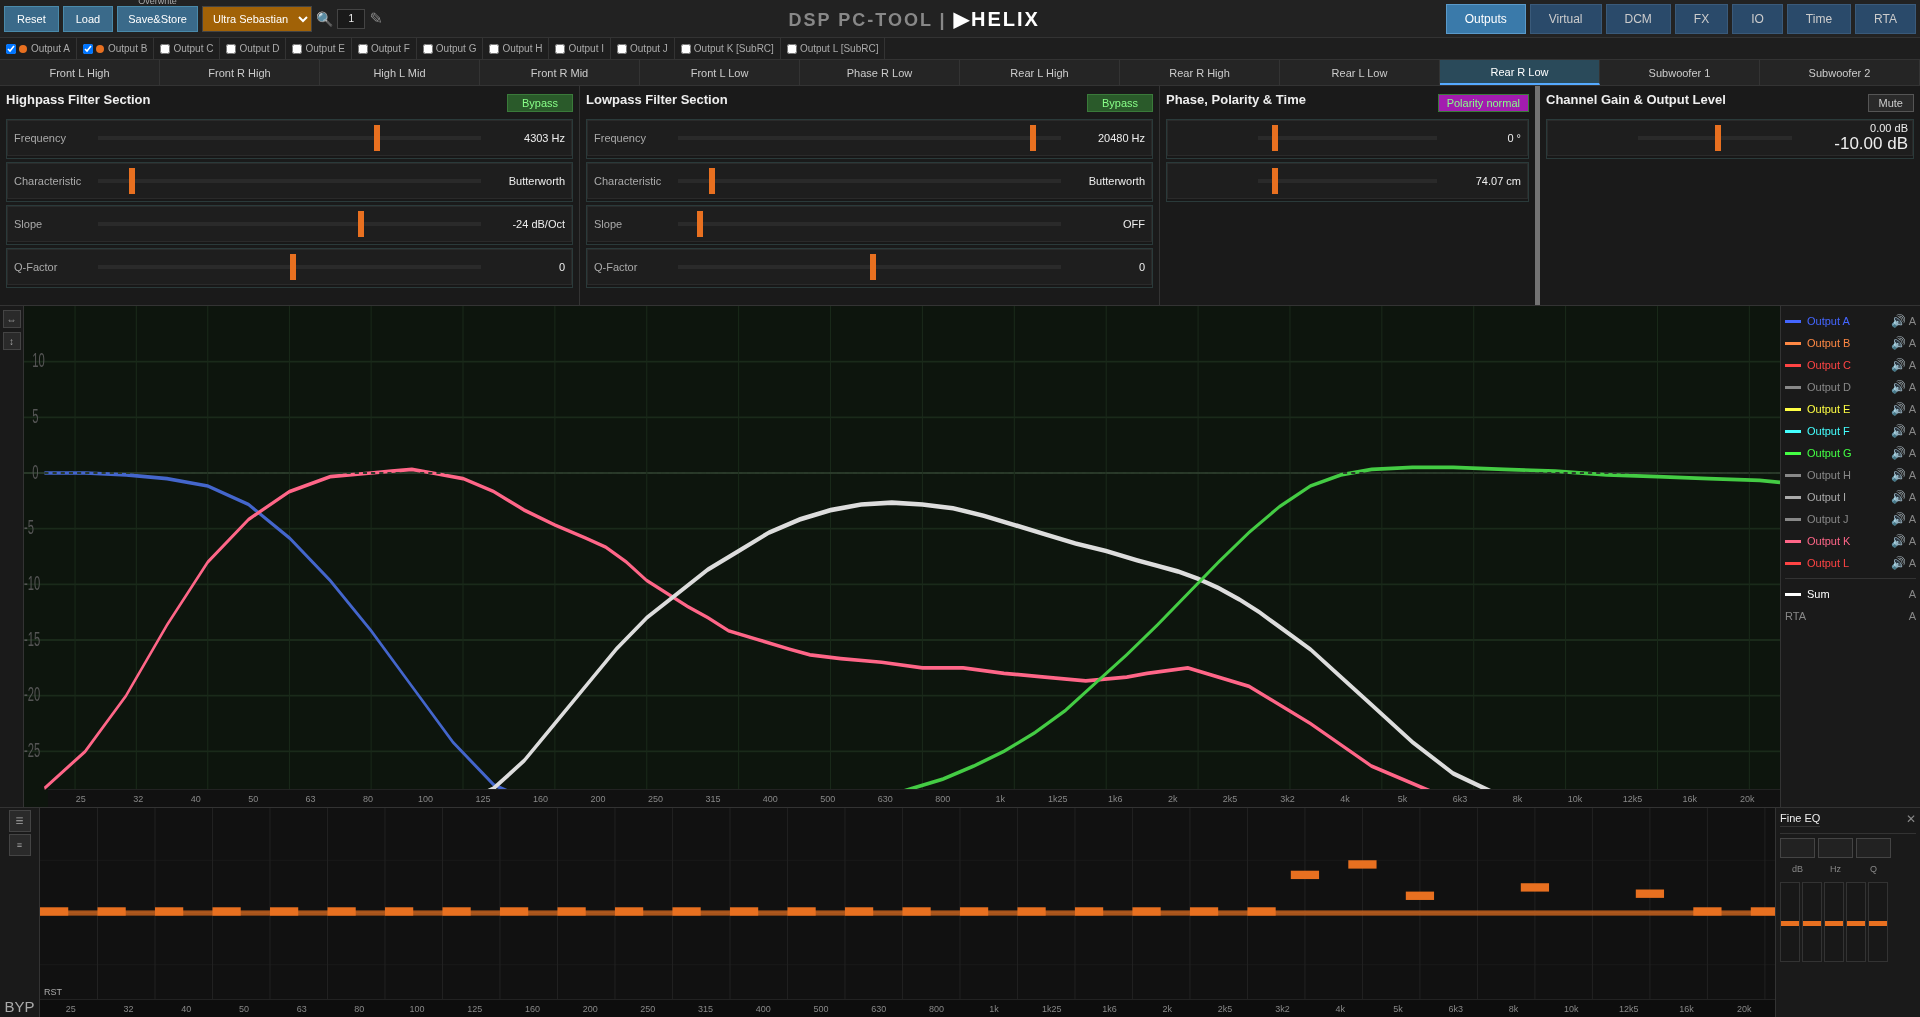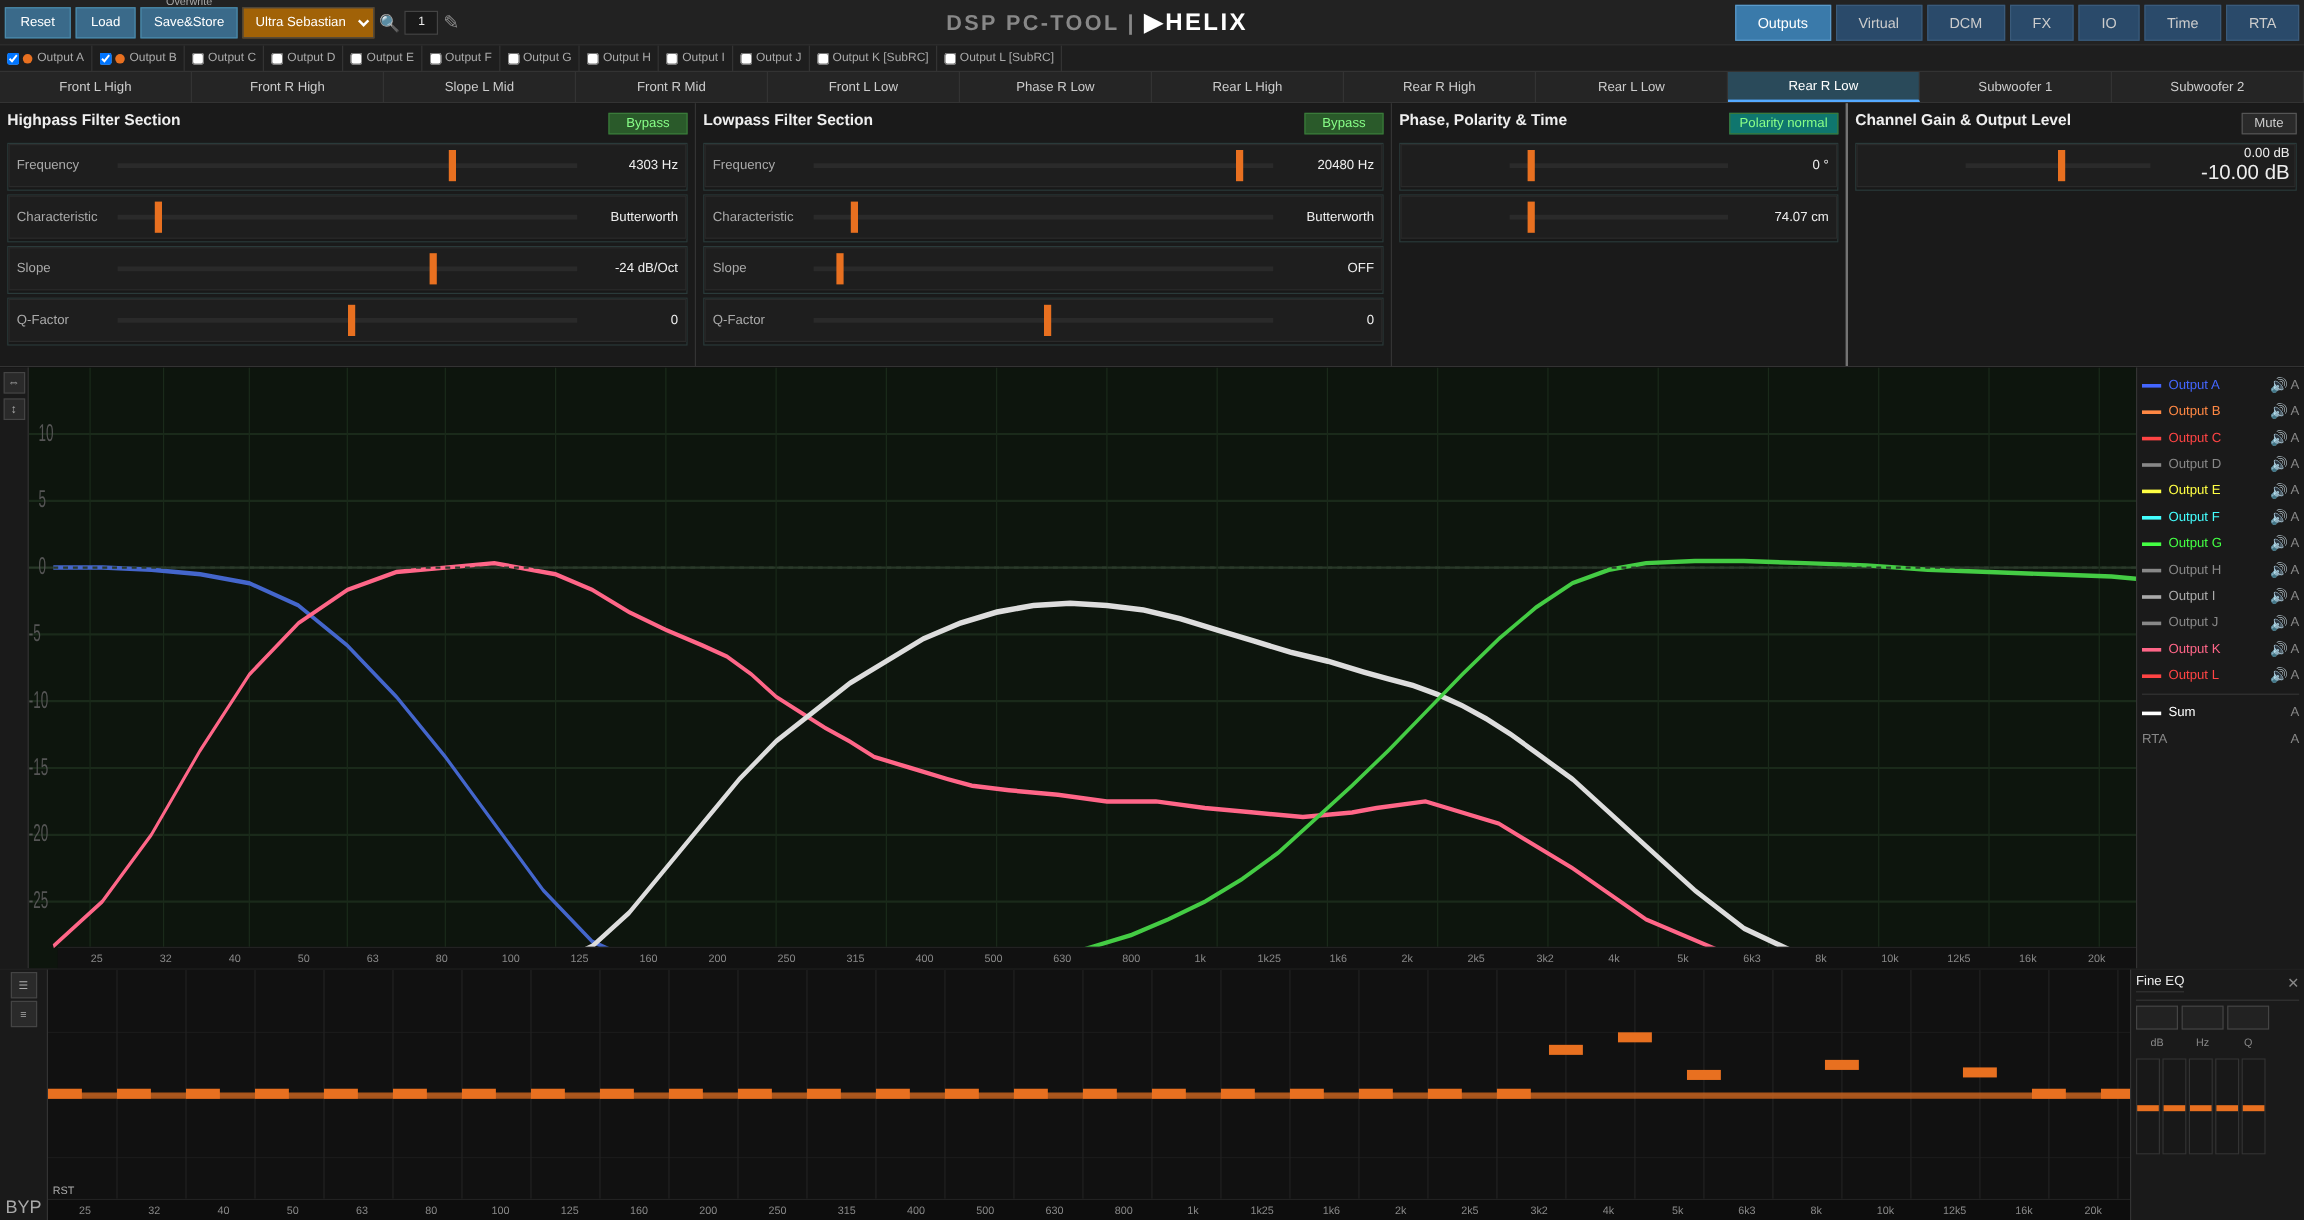--- a/index.html
+++ b/index.html
@@ -55,21 +55,21 @@
     .bypass-btn { background: #2a5a2a; color: #8f8; border: 1px solid #3a7a3a; padding: 2px 14px; cursor: pointer; font-size: 11px; float: right; margin-top: -20px; }
     
     .param-row {
       display: flex; align-items: center; height: 36px; border: 1px solid #2a2a2a; background: #1e1e1e; margin-bottom: 2px;
     }
     .param-label { width: 90px; padding-left: 6px; color: #aaa; font-size: 11px; }
     .param-slider-wrap { flex: 1; position: relative; height: 100%; display: flex; align-items: center; }
     .slider-thumb { position: absolute; width: 6px; height: 26px; background: #e87020; top: 50%; transform: translateY(-50%); cursor: pointer; }
     .param-value { width: 90px; text-align: right; padding-right: 6px; color: #eee; font-size: 11px; }
     
-    .phase-panel { width: 380px; border-right: 2px solid #737373; padding: 6px; }
+    .phase-panel { width: 380px; border-right: 5px solid #737373; padding: 6px; }
     .phase-title { font-size: 13px; color: #eee; margin-bottom: 6px; font-weight: bold; }
     
     .gain-panel { width: 380px; padding: 6px; }
     .gain-title { font-size: 13px; color: #eee; margin-bottom: 6px; font-weight: bold; }
     
     
     #graph-area {
       display: flex; flex: 1; background: #111; overflow: hidden; position: relative;
     }
     
@@ -196,21 +196,21 @@
     </div>
     <div class="output-tab">
       <input type="checkbox" style="">
       <span>Output L [SubRC]</span>
     </div>
   </div>
 
 <div id="channel-row">
 <div class="channel-btn">Front L High</div>
     <div class="channel-btn">Front R High</div>
-    <div class="channel-btn">Slope L Mid</div>
+    <div class="channel-btn">High L Mid</div>
     <div class="channel-btn">Front R Mid</div>
     <div class="channel-btn">Front L Low</div>
     <div class="channel-btn">Phase R Low</div>
     <div class="channel-btn">Rear L High</div>
     <div class="channel-btn">Rear R High</div>
     <div class="channel-btn">Rear L Low</div>
     <div class="channel-btn active">Rear R Low</div>
     <div class="channel-btn">Subwoofer 1</div>
     <div class="channel-btn">Subwoofer 2</div>
   </div>
@@ -325,21 +325,21 @@
             </div>
           </div>
           <span class="param-value">0</span>
         </div>
       </div>
     </div>
 
     <div class="phase-panel">
       <div style="display:flex;justify-content:space-between;align-items:center;margin-bottom:6px;">
         <span class="phase-title">Phase, Polarity &amp; Time</span>
-        <button style="background:#0f766e;color:#8f8;border:1px solid #3a7a3a;padding:2px 8px;cursor:pointer;font-size:11px;">Polarity normal</button>
+        <button style="background:#a21caf;color:#8f8;border:1px solid #3a7a3a;padding:2px 8px;cursor:pointer;font-size:11px;">Polarity normal</button>
       </div>
 
       <div class="param-row-outer">
         <div class="param-row">
           <span class="param-label"></span>
           <div class="param-slider-wrap">
             <div style="width:100%;height:4px;background:#2a2a2a;position:relative;">
               <div class="slider-thumb" style="left:8%;background:#e87020;"></div>
             </div>
           </div>

